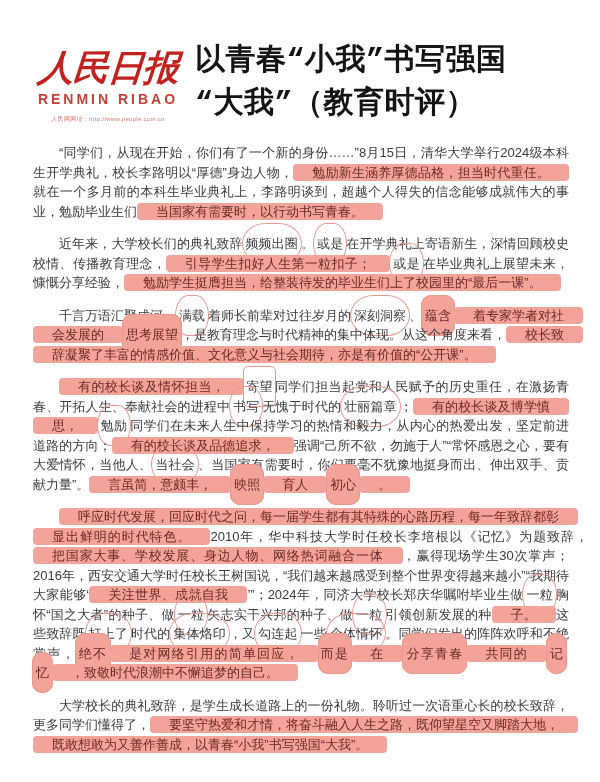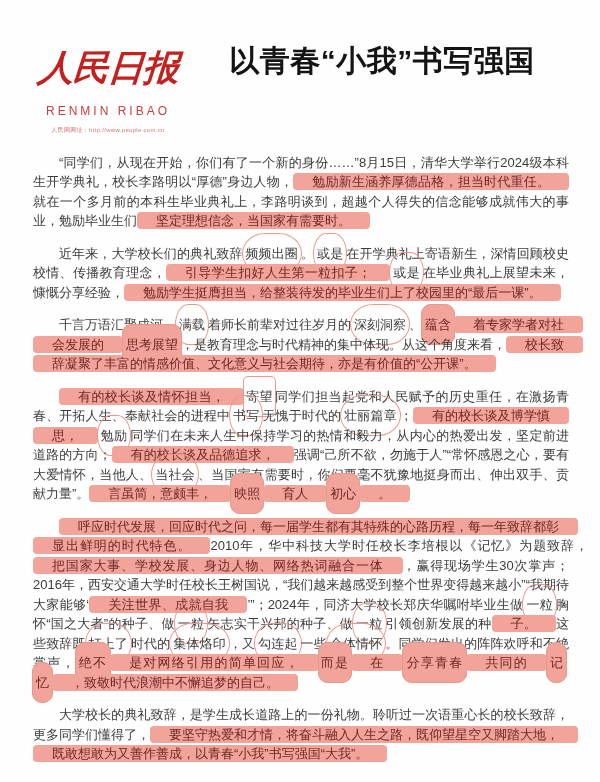--- a/index.html
+++ b/index.html
@@ -10,25 +10,25 @@
   .page{box-sizing:border-box;width:600px;height:782px;padding:40px 31px 0 33px;background:#fffefe;}
   
   .masthead{display:flex;align-items:flex-start;gap:12px;margin-bottom:18px;}
   .logo{width:150px;flex:0 0 150px;text-align:center;padding-top:8px;}
   .logo-cn{
     font-family:"DejaVu Serif","Liberation Serif",serif;
     font-size:36px;font-weight:bold;font-style:italic;
     color:var(--logo-red,#c2221f);letter-spacing:-1px;white-space:nowrap;
     transform:skewX(-4deg);line-height:1.1;
   }
-  .logo-en{font-size:12px;font-weight:normal;letter-spacing:3px;color:#c5423c;margin-top:16px;white-space:nowrap;}
+  .logo-en{font-size:14px;font-weight:bold;letter-spacing:3px;color:#c5423c;margin-top:3px;white-space:nowrap;}
   .logo-url{font-size:6px;color:#cf7a72;margin-top:8px;letter-spacing:.3px;white-space:nowrap;overflow:hidden;}
   .title{
     margin:0;flex:1;font-size:30px;line-height:1.42;font-weight:800;color:#141414;
-    letter-spacing:.5px;font-family:Liberation Sans, sans-serif;text-align:center;
+    letter-spacing:.5px;font-family:Liberation Mono, monospace;
   }
   
   .article-body{font-size:13px;line-height:19.5px;color:#3b3b3b;text-align:justify;}
   .para{margin:0 0 13px 0;text-indent:2em;}
   .run{box-decoration-break:clone;-webkit-box-decoration-break:clone;}
   .run-h,.run-hc,.run-hb{
     background:var(--hl,#f2a39a);color:#6e2a24;border-radius:4px;padding:1px 19px;
   }
   .run-c,.run-hc{
     border:1.5px solid var(--circ,#e8998d);border-radius:50%/65%;padding:12px 3px;margin:18px -1px;
@@ -44,25 +44,26 @@
 <div class="page">
 
   <header class="masthead">
     <div class="logo">
       <div class="logo-cn">人民日报</div>
       <div class="logo-en">RENMIN RIBAO</div>
       <div class="logo-url">人民网网址：http://www.people.com.cn</div>
     </div>
     <h1 class="title">
       <span>以青春“小我”书写强国</span><br>
+      <span>“大我”（教育时评）</span>
     </h1>
   </header>
 
   <main class="article-body">
-      <p class="para"><span class="run run-n">“同学们，从现在开始，你们有了一个新的身份……”8月15日，清华大学举行2024级本科生开学典礼，校长李路明以“厚德”身边人物，</span><span class="run run-h">勉励新生涵养厚德品格，担当时代重任。</span><span class="run run-n">就在一个多月前的本科生毕业典礼上，李路明谈到，超越个人得失的信念能够成就伟大的事业，勉励毕业生们</span><span class="run run-h">坚定理想信念，当国家有需要时。</span></p>
+      <p class="para"><span class="run run-n">“同学们，从现在开始，你们有了一个新的身份……”8月15日，清华大学举行2024级本科生开学典礼，校长李路明以“厚德”身边人物，</span><span class="run run-h">勉励新生涵养厚德品格，担当时代重任。</span><span class="run run-n">就在一个多月前的本科生毕业典礼上，李路明谈到，超越个人得失的信念能够成就伟大的事业，勉励毕业生们</span><span class="run run-h">当国家有需要时，以行动书写青春。</span></p>
       <p class="para"><span class="run run-n">近年来，大学校长们的典礼致辞</span><span class="run run-c">频频出圈</span><span class="run run-n">。</span><span class="run run-c">或是</span><span class="run run-n">在开学典礼上寄语新生，深情回顾校史校情、传播教育理念，</span><span class="run run-h">引导学生扣好人生第一粒扣子；</span><span class="run run-c">或是</span><span class="run run-n">在毕业典礼上展望未来，慷慨分享经验，</span><span class="run run-h">勉励学生挺膺担当，给整装待发的毕业生们上了校园里的“最后一课”。</span></p>
       <p class="para"><span class="run run-n">千言万语汇聚成河，</span><span class="run run-c">满载</span><span class="run run-n">着师长前辈对过往岁月的</span><span class="run run-c">深刻洞察</span><span class="run run-n">、</span><span class="run run-hc">蕴含</span><span class="run run-h">着专家学者对社会发展的</span><span class="run run-hc">思考展望</span><span class="run run-n">，是教育理念与时代精神的集中体现。从这个角度来看，</span><span class="run run-h">校长致辞凝聚了丰富的情感价值、文化意义与社会期待，亦是有价值的“公开课”。</span></p>
       <p class="para"><span class="run run-h">有的校长谈及情怀担当，</span><span class="run run-b">寄望</span><span class="run run-n">同学们担当起党和人民赋予的历史重任，在激扬青春、开拓人生、奉献社会的进程中</span><span class="run run-c">书写</span><span class="run run-n">无愧于时代的</span><span class="run run-c">壮丽篇章</span><span class="run run-n">；</span><span class="run run-h">有的校长谈及博学慎思，</span><span class="run run-c">勉励</span><span class="run run-n">同学们在未来人生中保持学习的热情和毅力，从内心的热爱出发，坚定前进道路的方向；</span><span class="run run-h">有的校长谈及品德追求，</span><span class="run run-n">强调“己所不欲，勿施于人”“常怀感恩之心，要有大爱情怀，当他人、</span><span class="run run-c">当社会</span><span class="run run-n">、当国家有需要时，你们要毫不犹豫地挺身而出、伸出双手、贡献力量”。</span><span class="run run-h">言虽简，意颇丰，</span><span class="run run-hc">映照</span><span class="run run-h">育人</span><span class="run run-hc">初心</span><span class="run run-h">。</span></p>
       <p class="para"><span class="run run-h">呼应时代发展，回应时代之问，每一届学生都有其特殊的心路历程，每一年致辞都彰显出鲜明的时代特色。</span><span class="run run-n">2010年，华中科技大学时任校长李培根以《记忆》为题致辞，</span><span class="run run-h">把国家大事、学校发展、身边人物、网络热词融合一体</span><span class="run run-n">，赢得现场学生30次掌声；2016年，西安交通大学时任校长王树国说，“我们越来越感受到整个世界变得越来越小”“我期待大家能够‘</span><span class="run run-h">关注世界、成就自我</span><span class="run run-n">’”；2024年，同济大学校长郑庆华嘱咐毕业生做</span><span class="run run-c">一粒</span><span class="run run-n">胸怀“国之大者”的种子、做</span><span class="run run-c">一粒</span><span class="run run-n">矢志实干兴邦的种子、做</span><span class="run run-c">一粒</span><span class="run run-n">引领创新发展的种</span><span class="run run-h">子。</span><span class="run run-n">这些致辞既</span><span class="run run-c">打上了</span><span class="run run-n">时代的</span><span class="run run-c">集体烙印</span><span class="run run-n">，又</span><span class="run run-c">勾连起</span><span class="run run-n">一些</span><span class="run run-c">个体情怀</span><span class="run run-n">。同学们发出的阵阵欢呼和不绝掌声，</span><span class="run run-hc">绝不</span><span class="run run-h">是对网络引用的简单回应，</span><span class="run run-hb">而是</span><span class="run run-h">在</span><span class="run run-hc">分享青春</span><span class="run run-h">共同的</span><span class="run run-hc">记忆</span><span class="run run-h">，致敬时代浪潮中不懈追梦的自己。</span></p>
       <p class="para"><span class="run run-n">大学校长的典礼致辞，是学生成长道路上的一份礼物。聆听过一次语重心长的校长致辞，更多同学们懂得了，</span><span class="run run-h">要坚守热爱和才情，将奋斗融入人生之路，既仰望星空又脚踏大地，既敢想敢为又善作善成，以青春“小我”书写强国“大我”。</span></p>
     </main>
 
 </div>
 
 </body></html>

